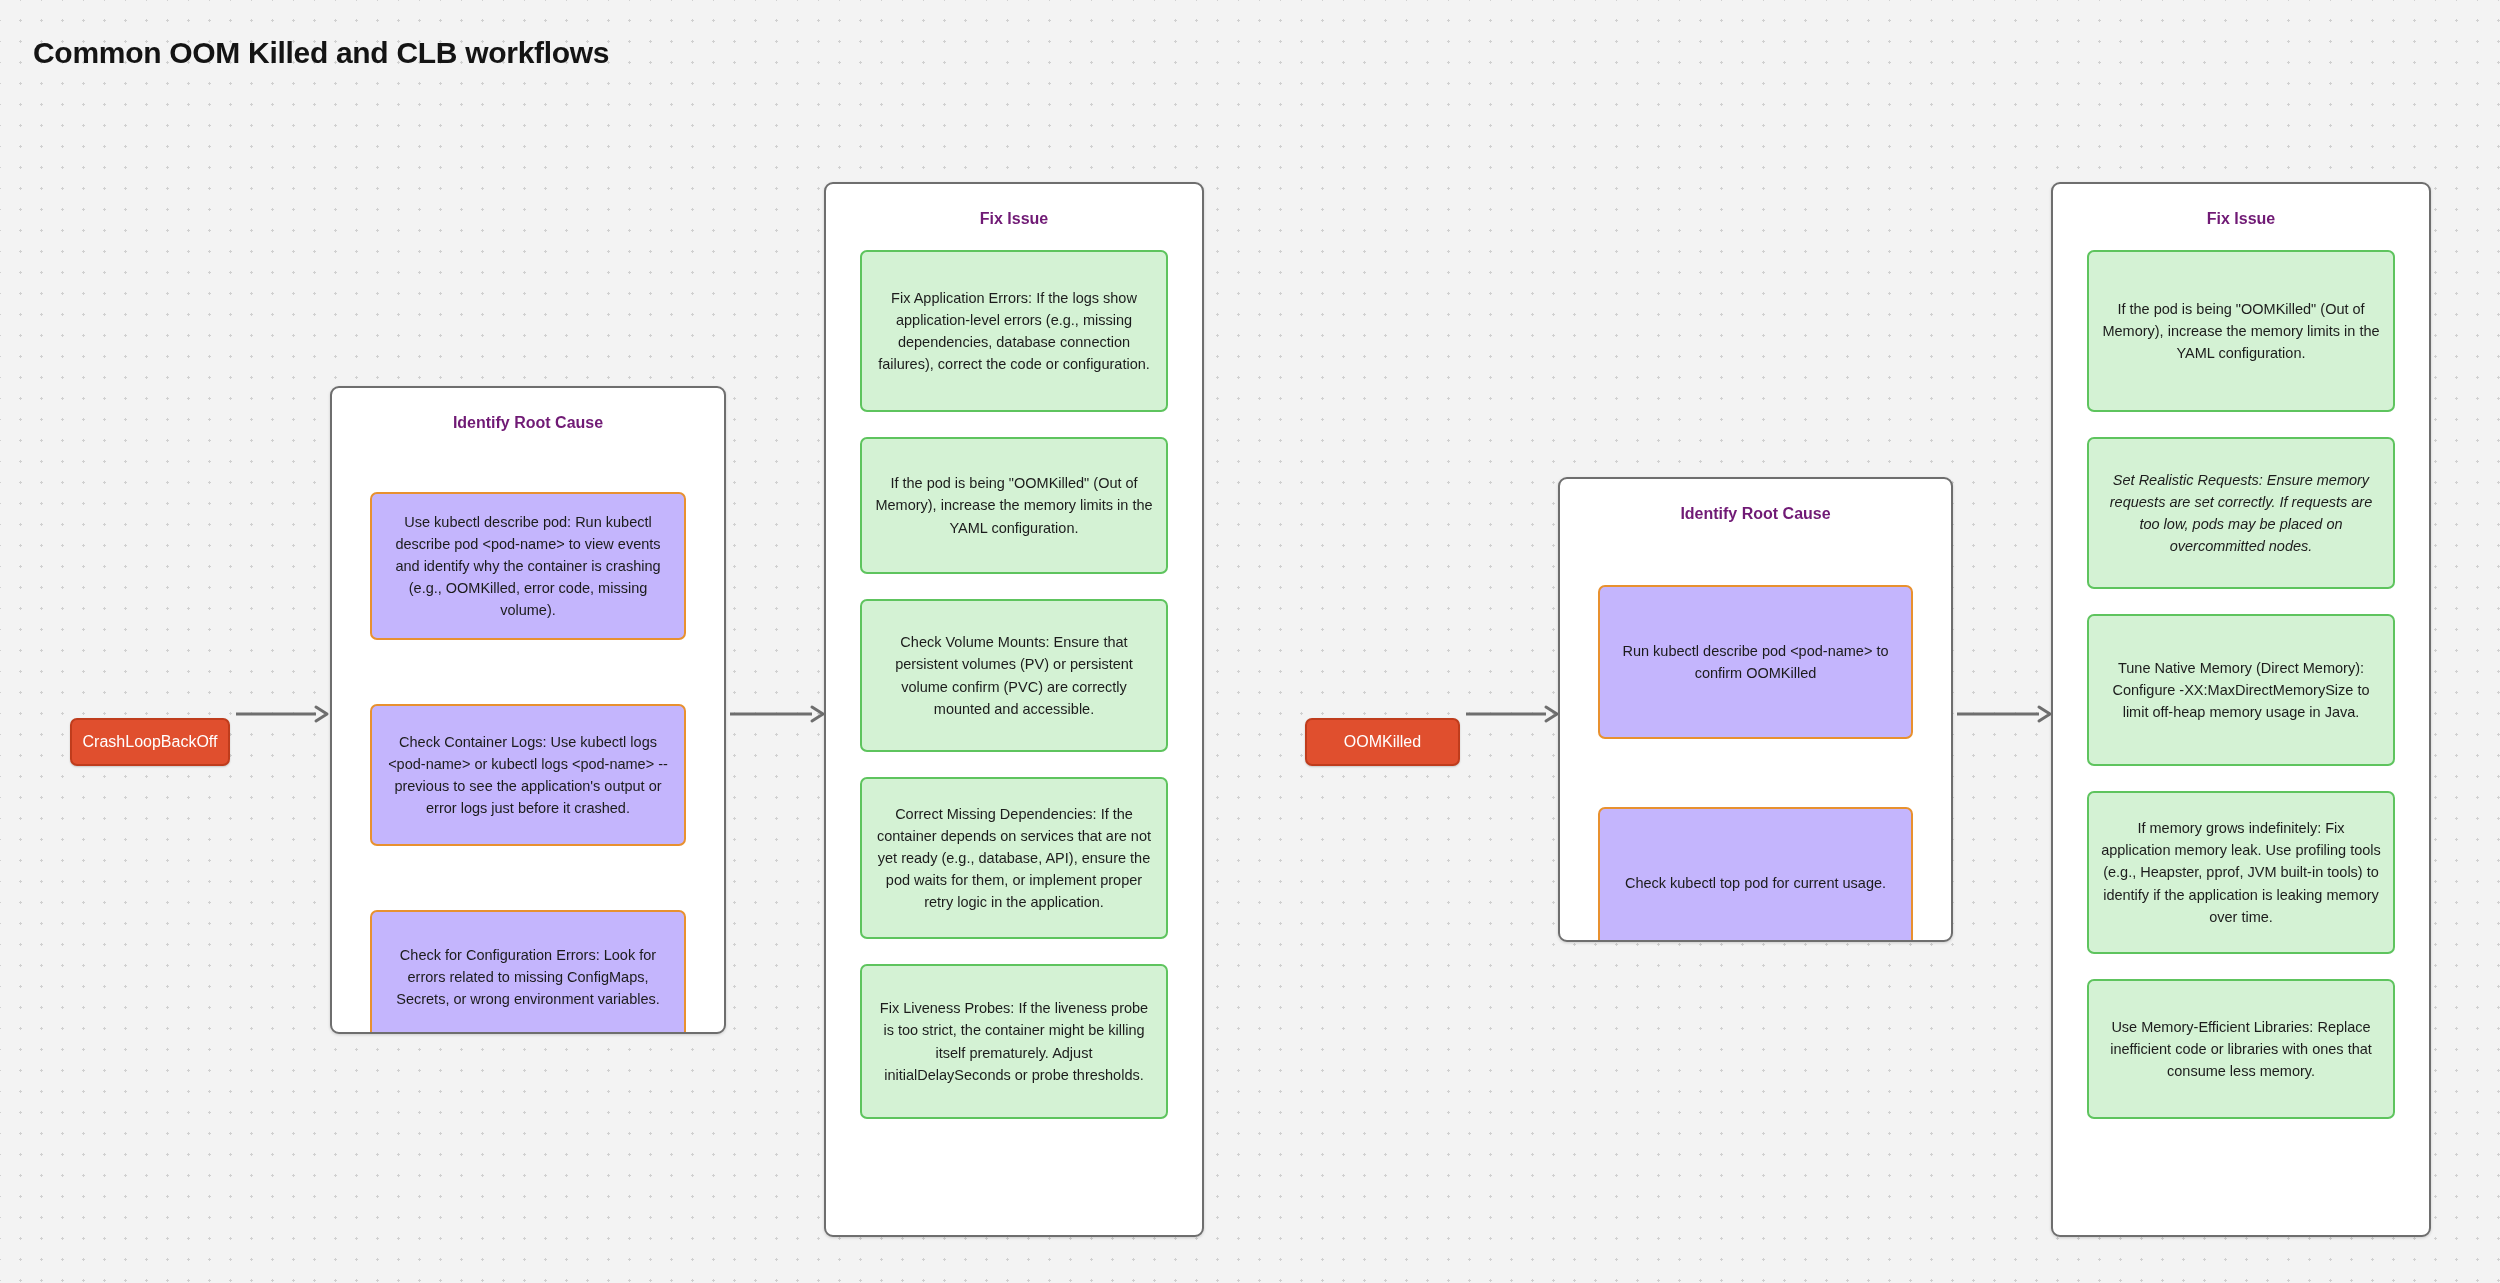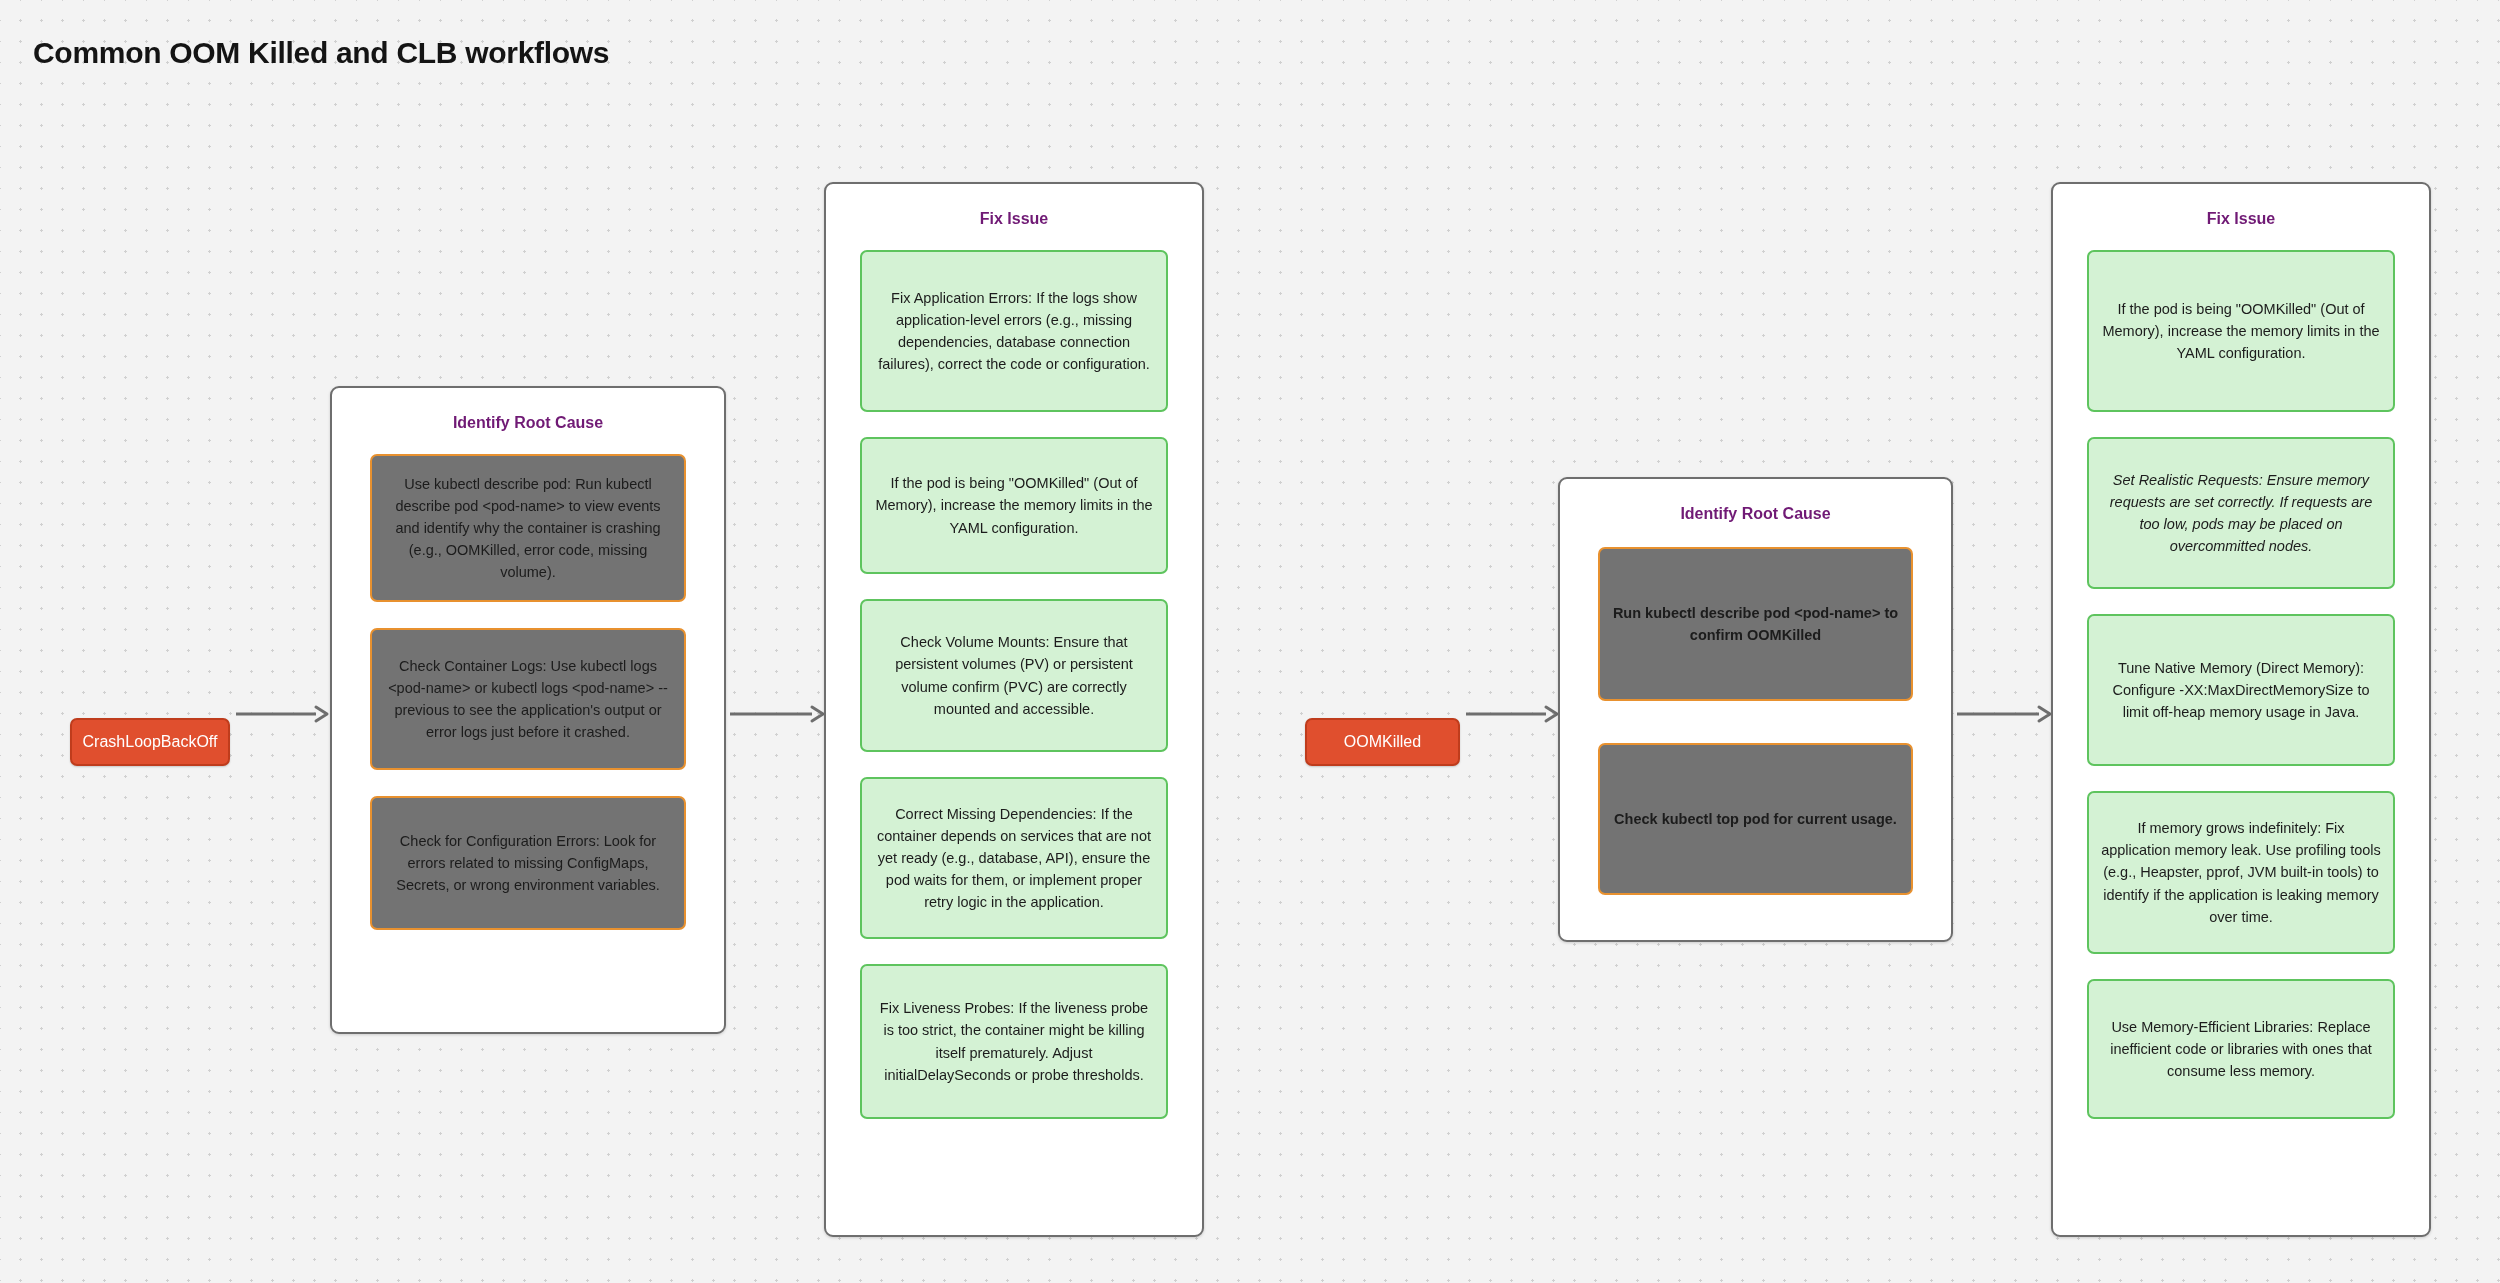--- a/index.html
+++ b/index.html
@@ -93,22 +93,23 @@
     justify-content: center;
     text-align: center;
     font-size: 14.5px;
     line-height: 1.52;
     border-radius: 7px;
     padding: 10px 12px;
     color: #1c1c1c;
     flex: none;
   }
   .card.orange {
-    background: #737373;
+    background: #c4b5fd;
     border: 2.5px solid #e8912f;
+    margin-top: 38px;
   }
   .card.green {
     background: #d4f2d4;
     border: 2.5px solid #5ec45e;
   }
 
   
   .connector {
     position: absolute;
     height: 24px;
@@ -183,21 +184,21 @@
 
   <div class="connector" style="left:1466px; top:702px; width:92px;">
     <svg width="92" height="24" viewBox="0 0 92 24">
       <line x1="0" y1="12" x2="80" y2="12" stroke="#6e6e6e" stroke-width="3"></line>
       <path d="M 80 5 L 91 12 L 80 19" fill="none" stroke="#6e6e6e" stroke-width="3" stroke-linecap="round" stroke-linejoin="round"></path>
     </svg>
   </div>
 
   <div class="group" style="left:1558px; top:477px; width:395px; height:465px;">
     <div class="group-title" style="padding-top:26px;">Identify Root Cause</div>
-    <div class="group-body" style="padding:24px 38px 26px 38px; gap:42px;font-weight:bold;">
+    <div class="group-body" style="padding:24px 38px 26px 38px; gap:30px;">
       <div class="card orange" style="width:100%; height:154px;">
         <span>Run kubectl describe pod &lt;pod-name&gt; to confirm OOMKilled</span>
       </div>
       <div class="card orange" style="width:100%; height:152px;">
         <span>Check kubectl top pod for current usage.</span>
       </div>
     </div>
   </div>
 
   <div class="connector" style="left:1957px; top:702px; width:94px;">

